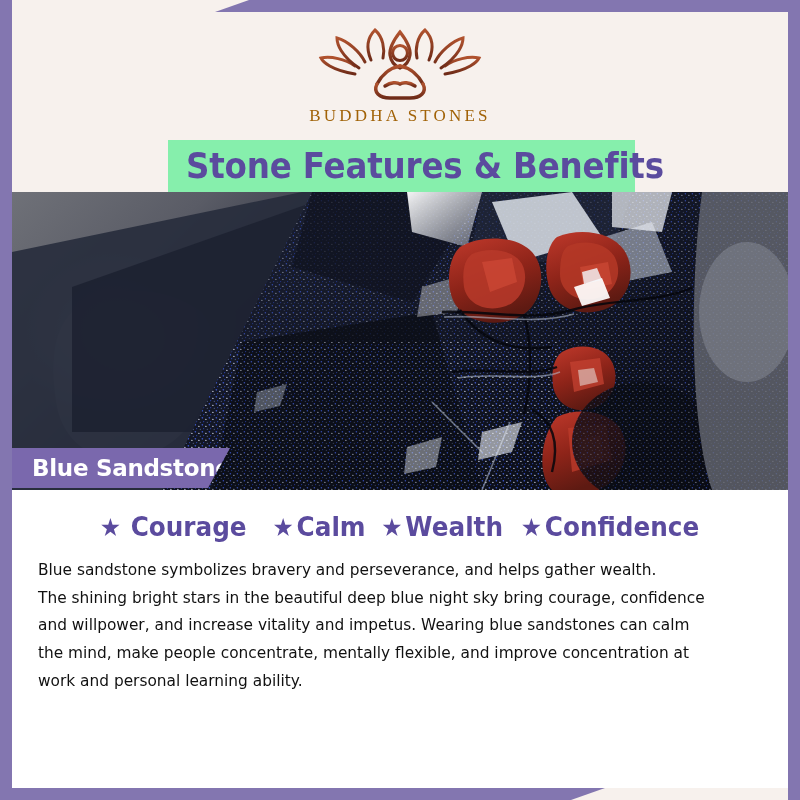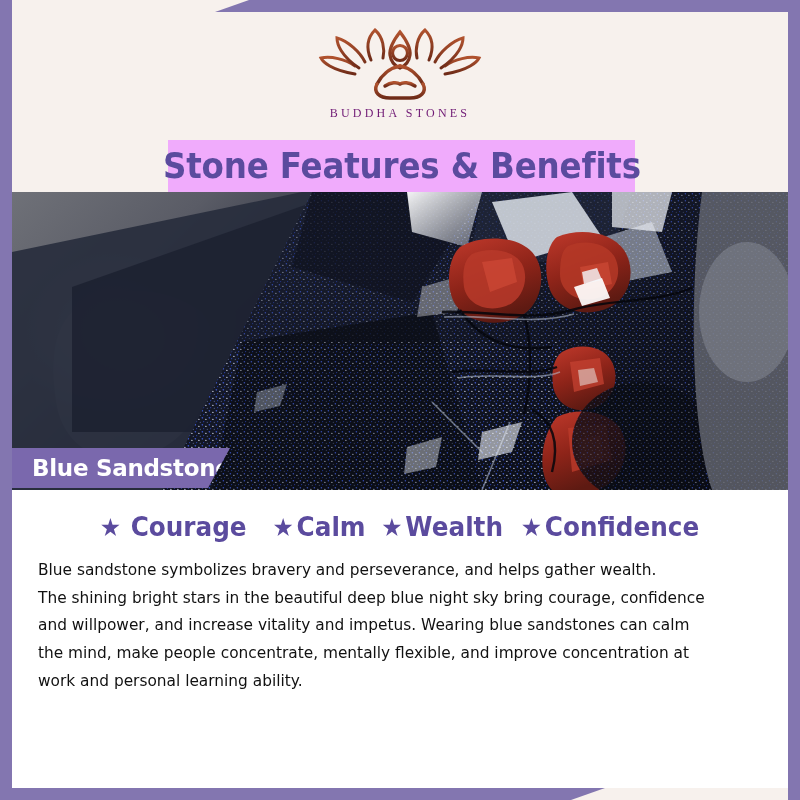--- a/index.html
+++ b/index.html
@@ -36,29 +36,29 @@
   .header{
     position:absolute;top:12px;left:12px;right:12px;height:128px;
     background:#f7f1ed;z-index:3;
     display:flex;flex-direction:column;align-items:center;justify-content:flex-start;
   }
   .logo-wrap{margin-top:14px;display:flex;flex-direction:column;align-items:center;}
   .logo-mark{width:170px;height:76px;display:block;}
   .logo-text{
     margin-top:4px;
     font-family:"Liberation Serif", serif;
-    font-size:12px;letter-spacing:3.2px;color:#701a75;font-weight:400;
+    font-size:17px;letter-spacing:3.2px;color:#a16207;font-weight:400;
     white-space:nowrap;
   }
 
   
   .title-banner{
     position:absolute;top:140px;left:168px;width:467px;height:52px;
-    background:#f0abfc;z-index:4;
-    display:flex;align-items:center;justify-content:center;
+    background:#86efac;z-index:4;
+    display:flex;align-items:center;
   }
   .title-text{
     font-family:"DejaVu Sans", sans-serif;
     font-weight:700;
     font-size:35px;
     color:#5b4b9e;
     letter-spacing:-0.2px;
     transform:scaleX(0.93);
     white-space:nowrap;
     line-height:1;

